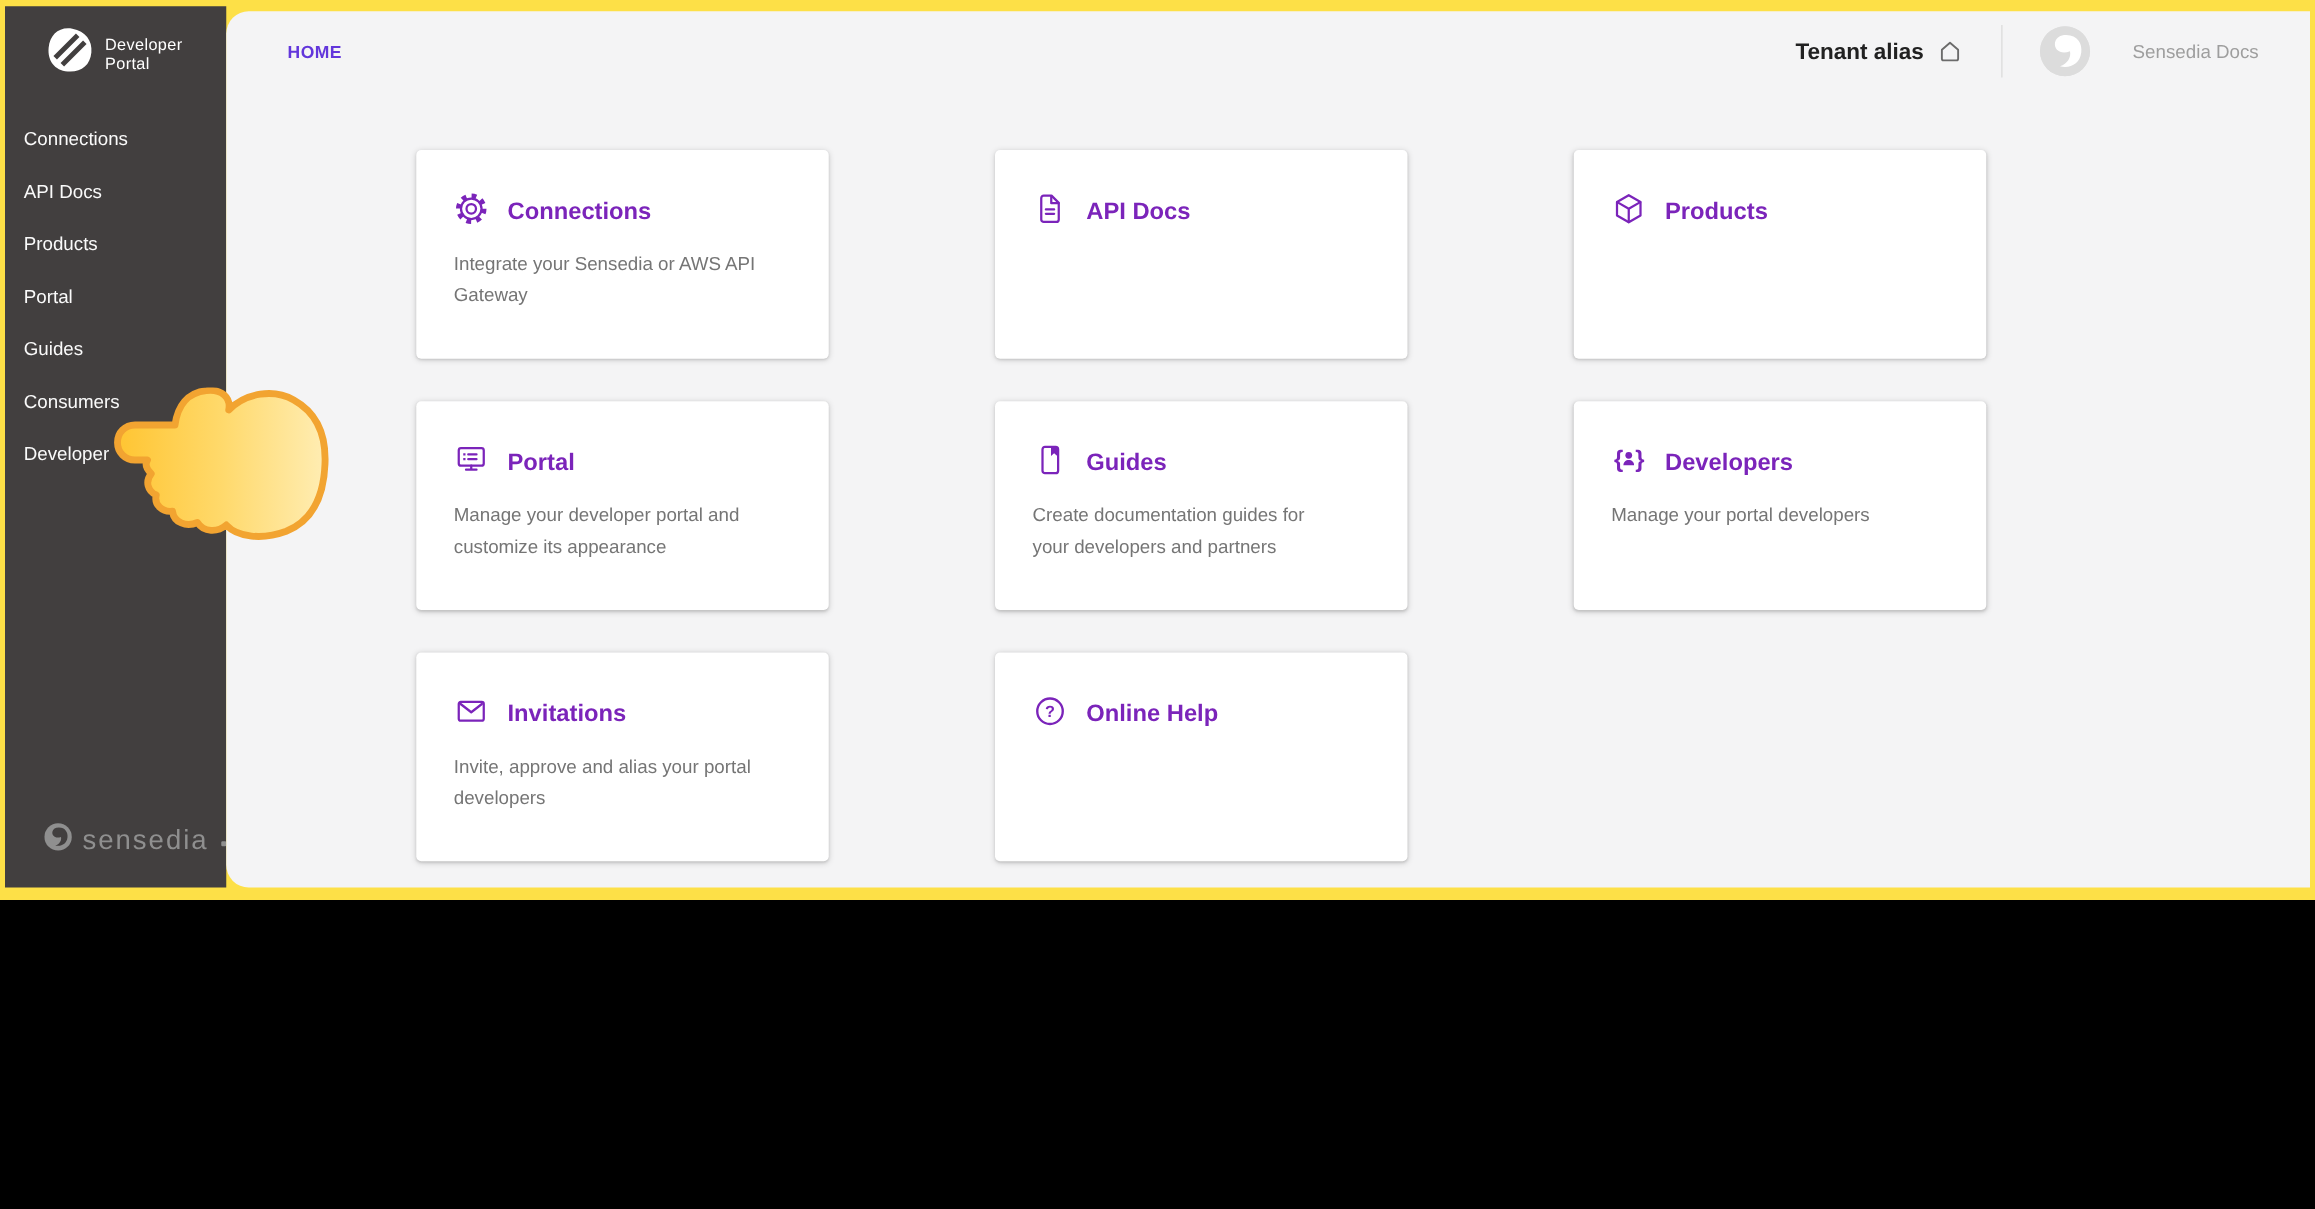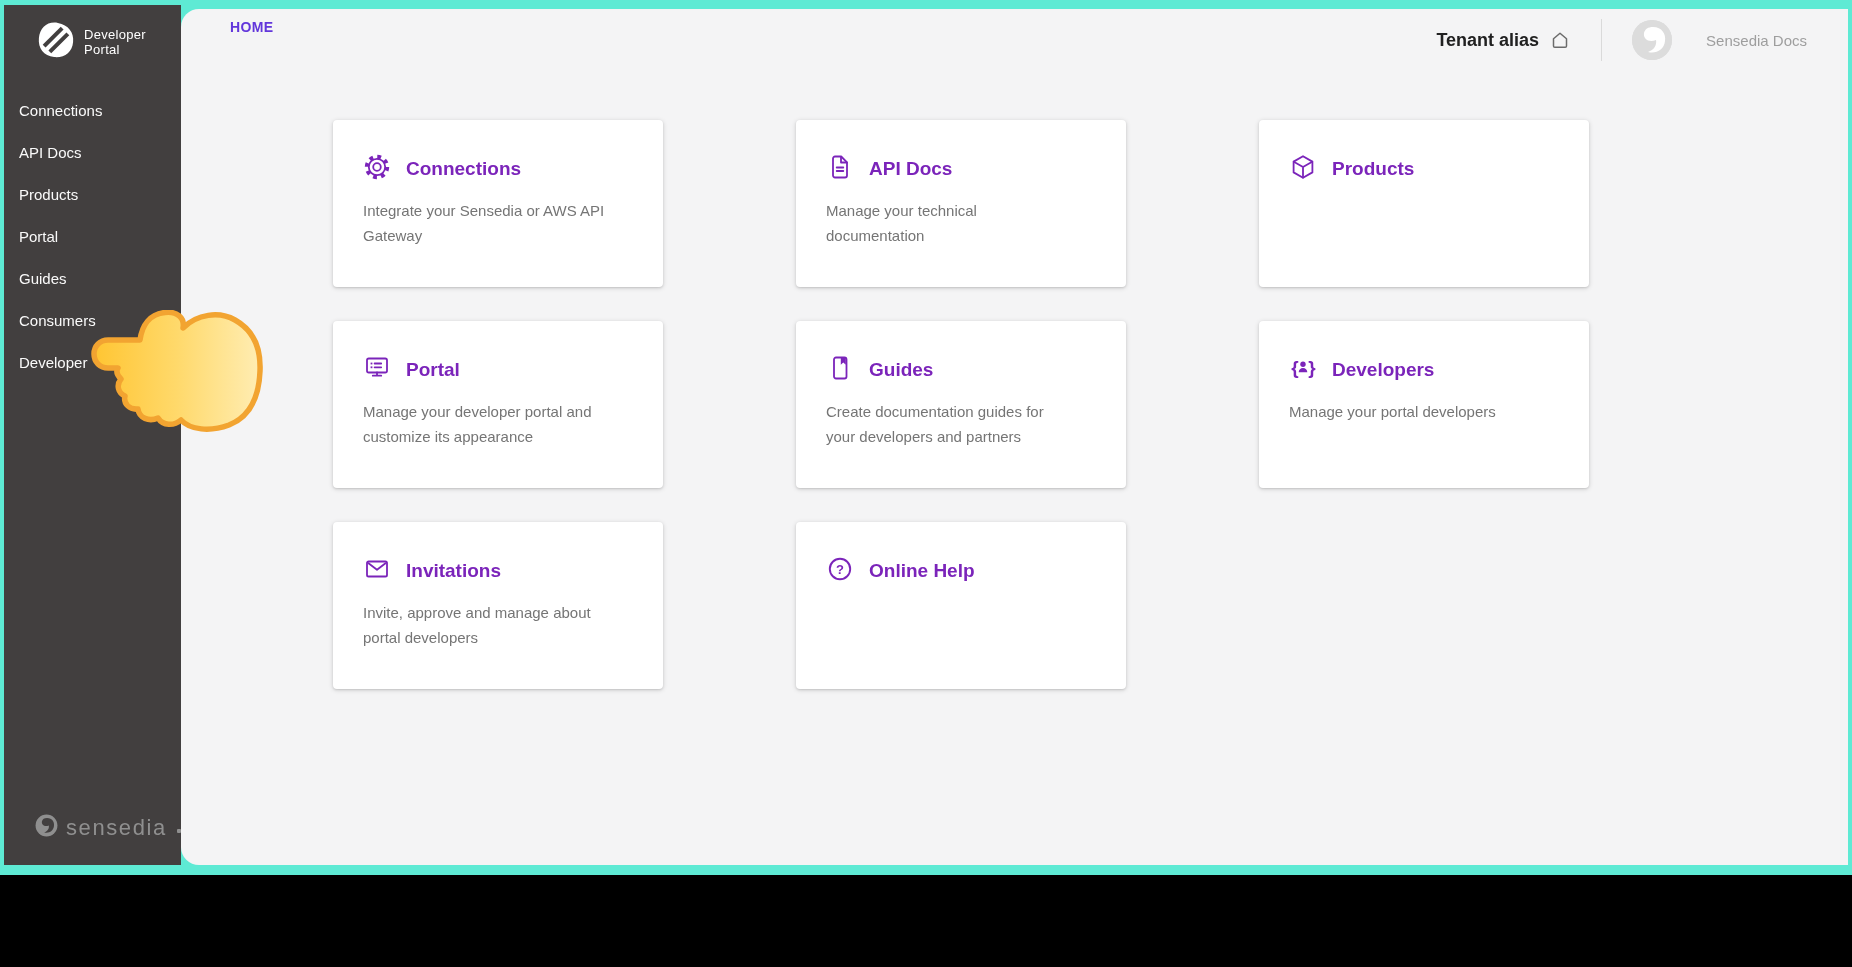--- a/index.html
+++ b/index.html
@@ -1,36 +1,36 @@
 <!DOCTYPE html>
 <html><head>
 <meta charset="utf-8">
 <style>
   * { box-sizing: border-box; }
   html,body { margin:0; padding:0; background:#000; }
   body { font-family:"Liberation Sans", sans-serif; }
 
-  .page { position:relative; width:1852px; height:875px; background:#5eead4;
+  .page { position:relative; width:1852px; height:720px; background:#fde047;
           padding:5px 4px 10px 4px; display:flex; overflow:hidden; }
 
   
   .sidebar { width:177px; background:#423f3f; flex-shrink:0; display:flex; flex-direction:column; }
   .logo-row { display:flex; align-items:center; gap:9px; padding:16px 0 0 33px; }
   .logo-text { color:#fff; font-size:13px; line-height:15px; letter-spacing:.3px; font-weight:400; }
   .nav { margin-top:26px; }
   .nav-item { position:relative; height:42px; display:flex; align-items:center;
               padding-left:15px; color:#fafafa; font-size:15px; cursor:pointer; }
   .nav-chevron { position:absolute; left:141px; top:17px; }
   .sidebar-footer { margin-top:auto; display:flex; align-items:center; gap:8px; padding:0 0 24px 31px; }
   .brand-text { color:#8f8f8f; font-size:22px; letter-spacing:1.6px; font-weight:400; }
   .brand-dot { width:4px; height:4px; background:#8f8f8f; border-radius:1px; margin:6px 0 0 2px; }
 
   
   .main { flex:1; margin-top:4px; background:#f4f4f5; border-radius:18px 0 0 18px; position:relative; }
-  .main-header { height:54px; display:flex; align-items:flex-start; padding:10px 41px 0 49px; }
+  .main-header { height:54px; display:flex; align-items:center; padding:10px 41px 0 49px; }
   .breadcrumb { color:#6236db; font-weight:bold; font-size:14px; letter-spacing:.4px; cursor:pointer; }
   .header-right { margin-left:auto; display:flex; align-items:center; }
   .tenant-label { color:#212121; font-weight:bold; font-size:18px; }
   .home-icon-wrap { margin-left:10px; display:flex; cursor:pointer; }
   .header-divider { width:1px; height:42px; background:#dadada; margin:0 30px 0 30px; }
   .avatar { width:40px; height:40px; border-radius:50%; background:#dcdcdc; display:flex;
             align-items:center; justify-content:center; cursor:pointer; }
   .docs-label { margin-left:34px; color:#9e9e9e; font-weight:normal; font-size:15px; cursor:pointer; }
 
   
@@ -151,21 +151,20 @@
         <div class="card-head">
           <span class="cicon">
             <svg width="28" height="28" viewBox="0 0 28 28" fill="none" stroke="#7b24ba" stroke-width="1.8" stroke-linejoin="round" stroke-linecap="round">
               <path d="M9 3.5 h6.2 L21 9.3 V22.5 a2 2 0 0 1 -2 2 H9 a2 2 0 0 1 -2 -2 V5.5 a2 2 0 0 1 2 -2 Z"></path>
               <path d="M15 3.8 V9.5 H20.8"></path>
               <path d="M10.7 14.5 h6.6 M10.7 18 h6.6"></path>
             </svg>
           </span>
           <span class="card-title">API Docs</span>
         </div>
-        <div class="card-desc">Manage your technical documentation</div>
       </div>
 
       <div class="card">
         <div class="card-head">
           <span class="cicon">
             <svg width="28" height="28" viewBox="0 0 28 28" fill="none" stroke="#7b24ba" stroke-width="1.8" stroke-linejoin="round" stroke-linecap="round">
               <path d="M14 3.2 L23.4 8.6 V19.4 L14 24.8 L4.6 19.4 V8.6 Z"></path>
               <path d="M4.8 8.7 L14 14 L23.2 8.7 M14 14 V24.6"></path>
             </svg>
           </span>
@@ -220,21 +219,21 @@
       <div class="card">
         <div class="card-head">
           <span class="cicon">
             <svg width="28" height="28" viewBox="0 0 28 28" fill="none" stroke="#7b24ba" stroke-width="1.8" stroke-linejoin="round" stroke-linecap="round">
               <rect x="4" y="6.5" width="20" height="15" rx="1.6"></rect>
               <path d="M5.5 8.2 L14 14.8 L22.5 8.2"></path>
             </svg>
           </span>
           <span class="card-title">Invitations</span>
         </div>
-        <div class="card-desc">Invite, approve and manage about portal developers</div>
+        <div class="card-desc">Invite, approve and alias your portal developers</div>
       </div>
 
       <div class="card">
         <div class="card-head">
           <span class="cicon">
             <svg width="28" height="28" viewBox="0 0 28 28">
               <circle cx="14" cy="14" r="10.2" fill="none" stroke="#7b24ba" stroke-width="1.9"></circle>
               <text x="14" y="18.6" text-anchor="middle" font-size="13" font-weight="bold" fill="#7b24ba" font-family="Liberation Sans, sans-serif">?</text>
             </svg>
           </span>

